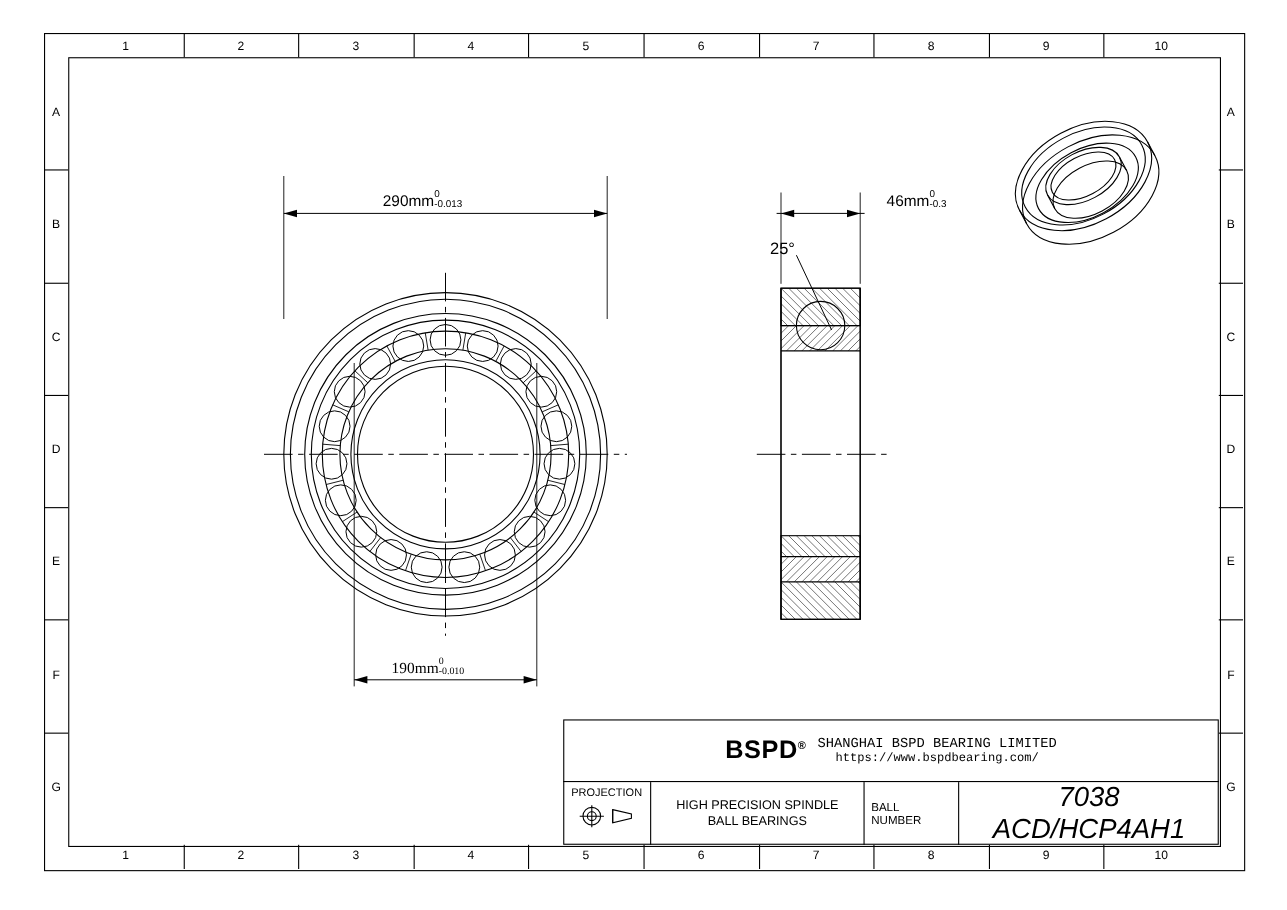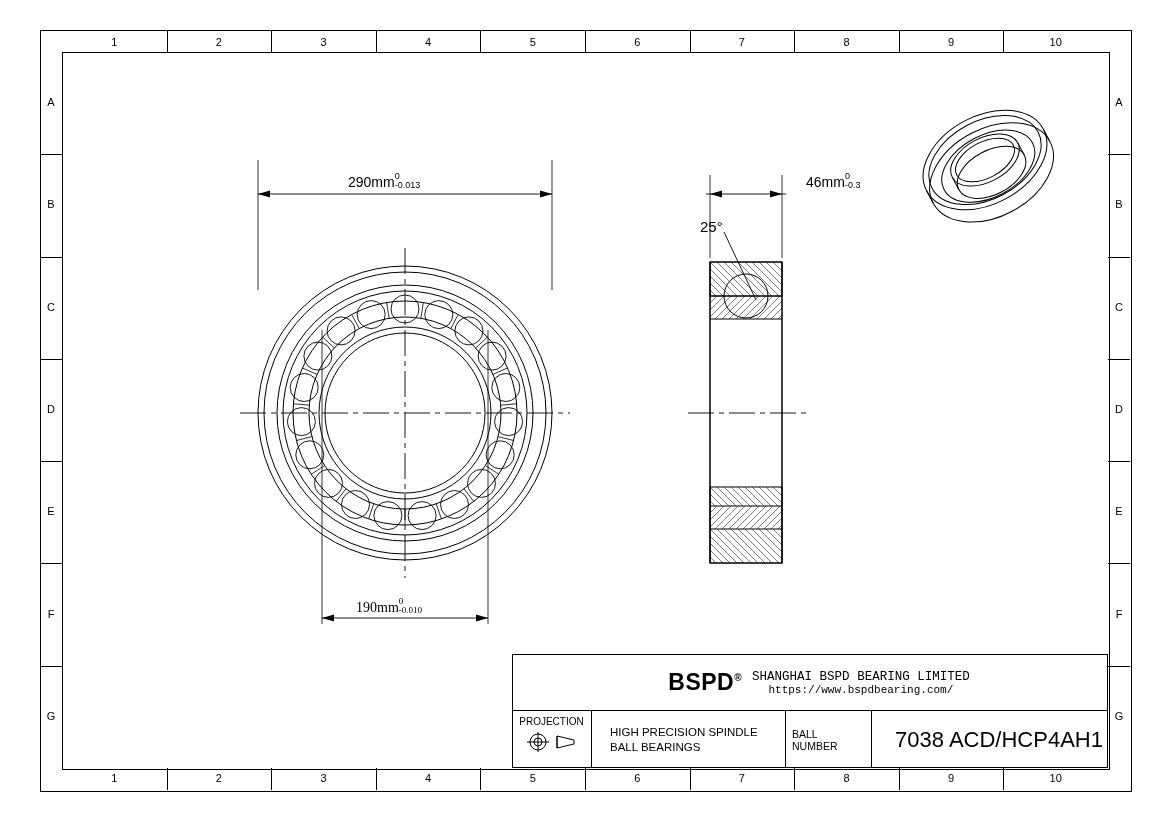--- a/index.html
+++ b/index.html
@@ -34,23 +34,23 @@
   .tb-proj{position:absolute;left:512px;top:711px;width:80px;height:57px;border-right:1.5px solid #000;box-sizing:border-box;}
   .tb-desc{position:absolute;left:592px;top:711px;width:194px;height:57px;border-right:1.5px solid #000;box-sizing:border-box;}
   .tb-pn-label{position:absolute;left:786px;top:711px;width:86px;height:57px;border-right:1.5px solid #000;box-sizing:border-box;}
   .tb-pn-val{position:absolute;left:872px;top:711px;width:236px;height:57px;box-sizing:border-box;}
 
   .brand{font-size:23px;font-weight:bold;letter-spacing:.5px;}
   .brand sup{font-size:10px;}
   .company{font-size:12.5px;}
   .url{font-size:11px;}
   .small-label{font-size:10px;}
-  .desc-text{font-size:11.5px;text-align:left;line-height:15px;}
-  .pn-text{font-size:22px;}
-  .center-y{position:absolute;left:0;right:0;top:50%;transform:translateY(-50%);padding-left:18px;}
+  .desc-text{font-size:11.5px;text-align:center;line-height:15px;}
+  .pn-text{font-size:25px;font-style:italic;}
+  .center-y{position:absolute;left:0;right:0;top:50%;transform:translateY(-50%);}
 </style>
 </head>
 <body>
 
 <div class="sheet">
 
   <div class="frame-outer"></div>
   <div class="frame-inner"></div>
 
   <div id="zones">

